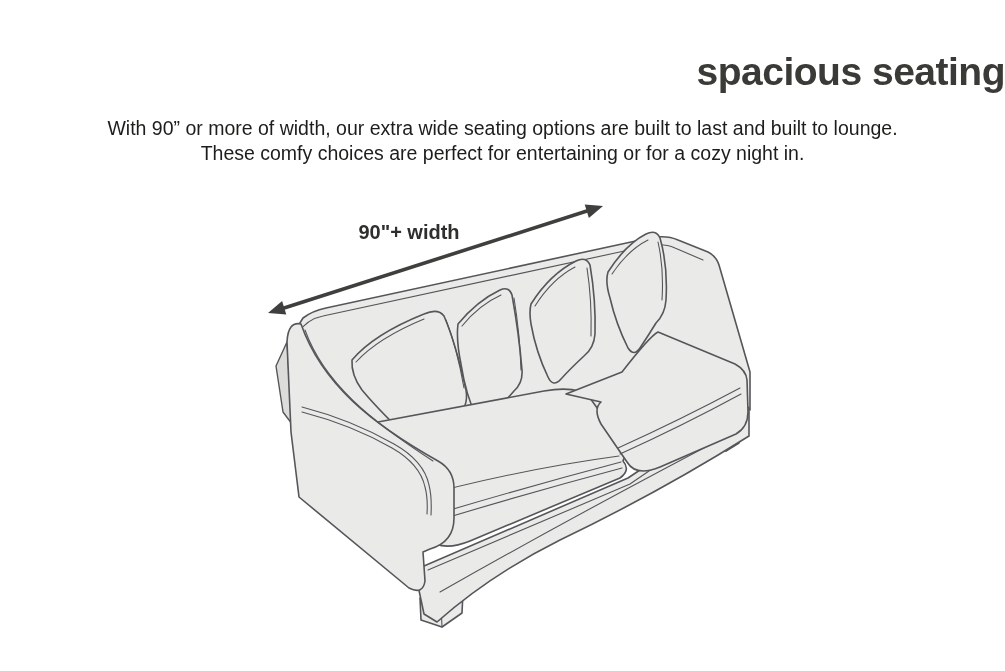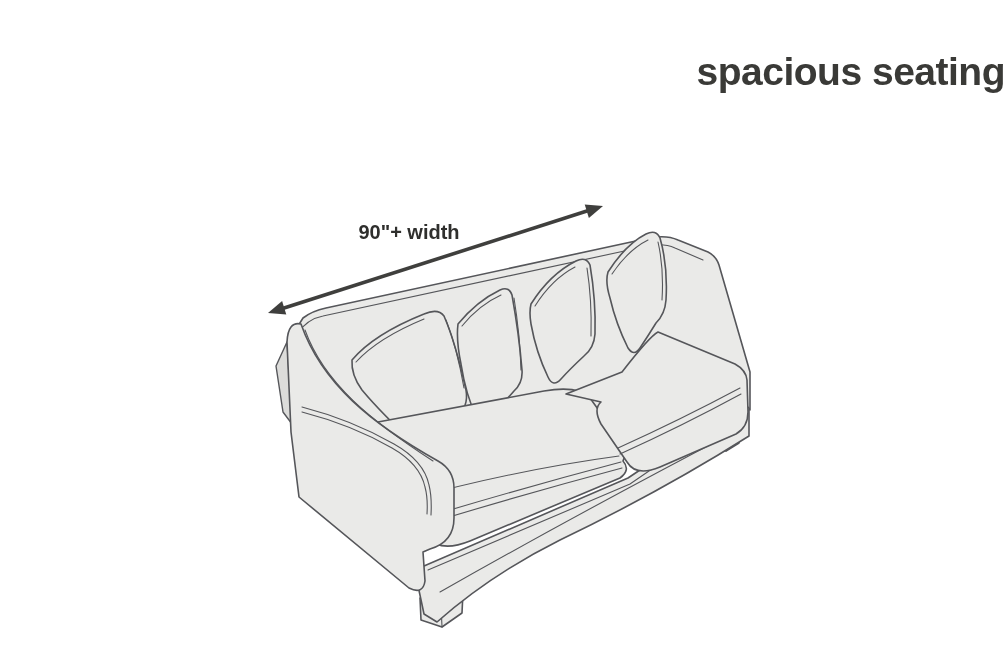--- a/index.html
+++ b/index.html
@@ -54,20 +54,21 @@
   .arrow-head  { fill: #3f3f3d; }
   .dim-label   { font-family: "Liberation Sans", "DejaVu Sans", sans-serif; font-size: 20px; font-weight: 700; fill: #2f2f2d; }
 </style>
 </head>
 <body>
 
 <div class="stage">
 
   <h1 class="title">spacious seating</h1>
 
+  <p class="subtitle"><span>With 90” or more of width, our extra wide seating options are built to last and built to lounge.</span><br><span>These comfy choices are perfect for entertaining or for a cozy night in.</span></p>
 
   <svg class="figure" viewBox="0 0 1005 671" aria-hidden="true">
 
     <g>
       <line class="arrow-shaft" x1="281" y1="309" x2="590" y2="210"></line>
       <polygon class="arrow-head" points="268,313 286.3,314.5 282.1,301.1"></polygon>
       <polygon class="arrow-head" points="603,206 588.9,217.9 584.7,204.5"></polygon>
     </g>
     <text class="dim-label" x="409" y="239" text-anchor="middle">90"+ width</text>
 

